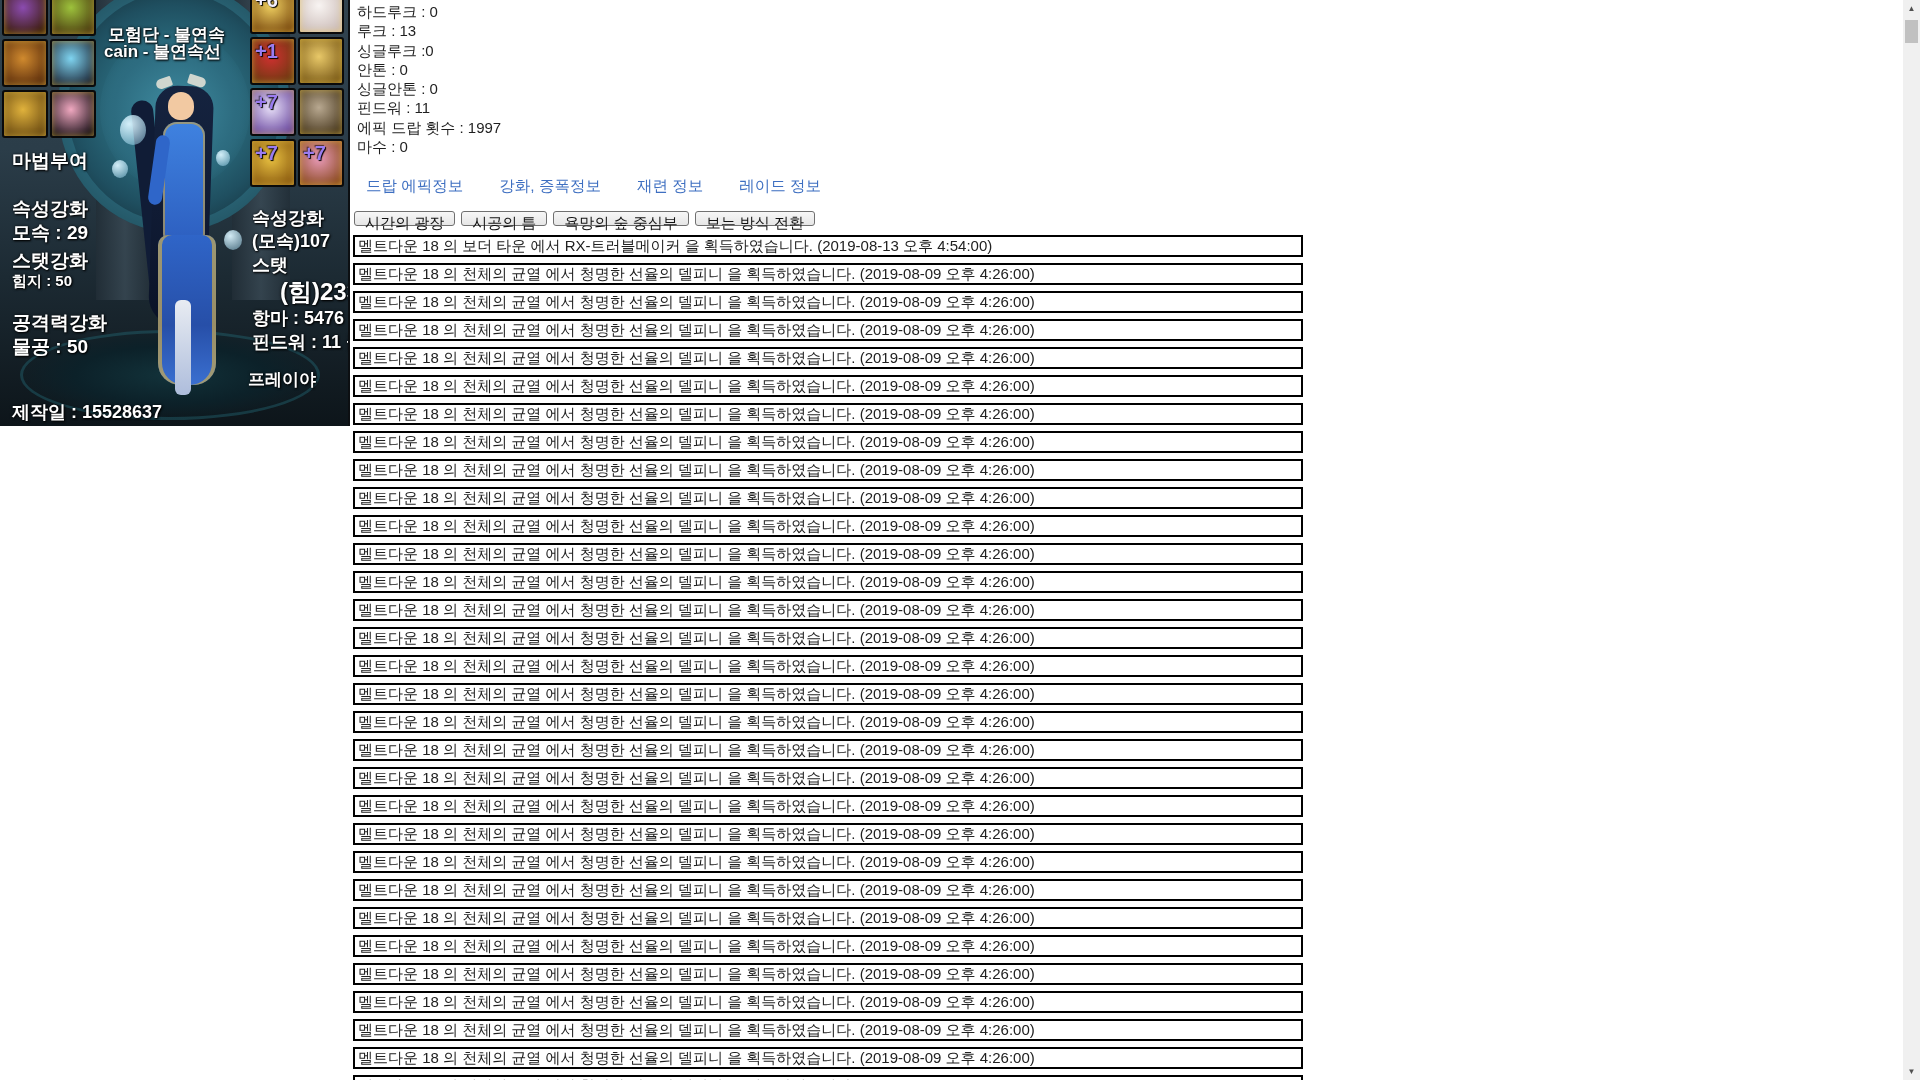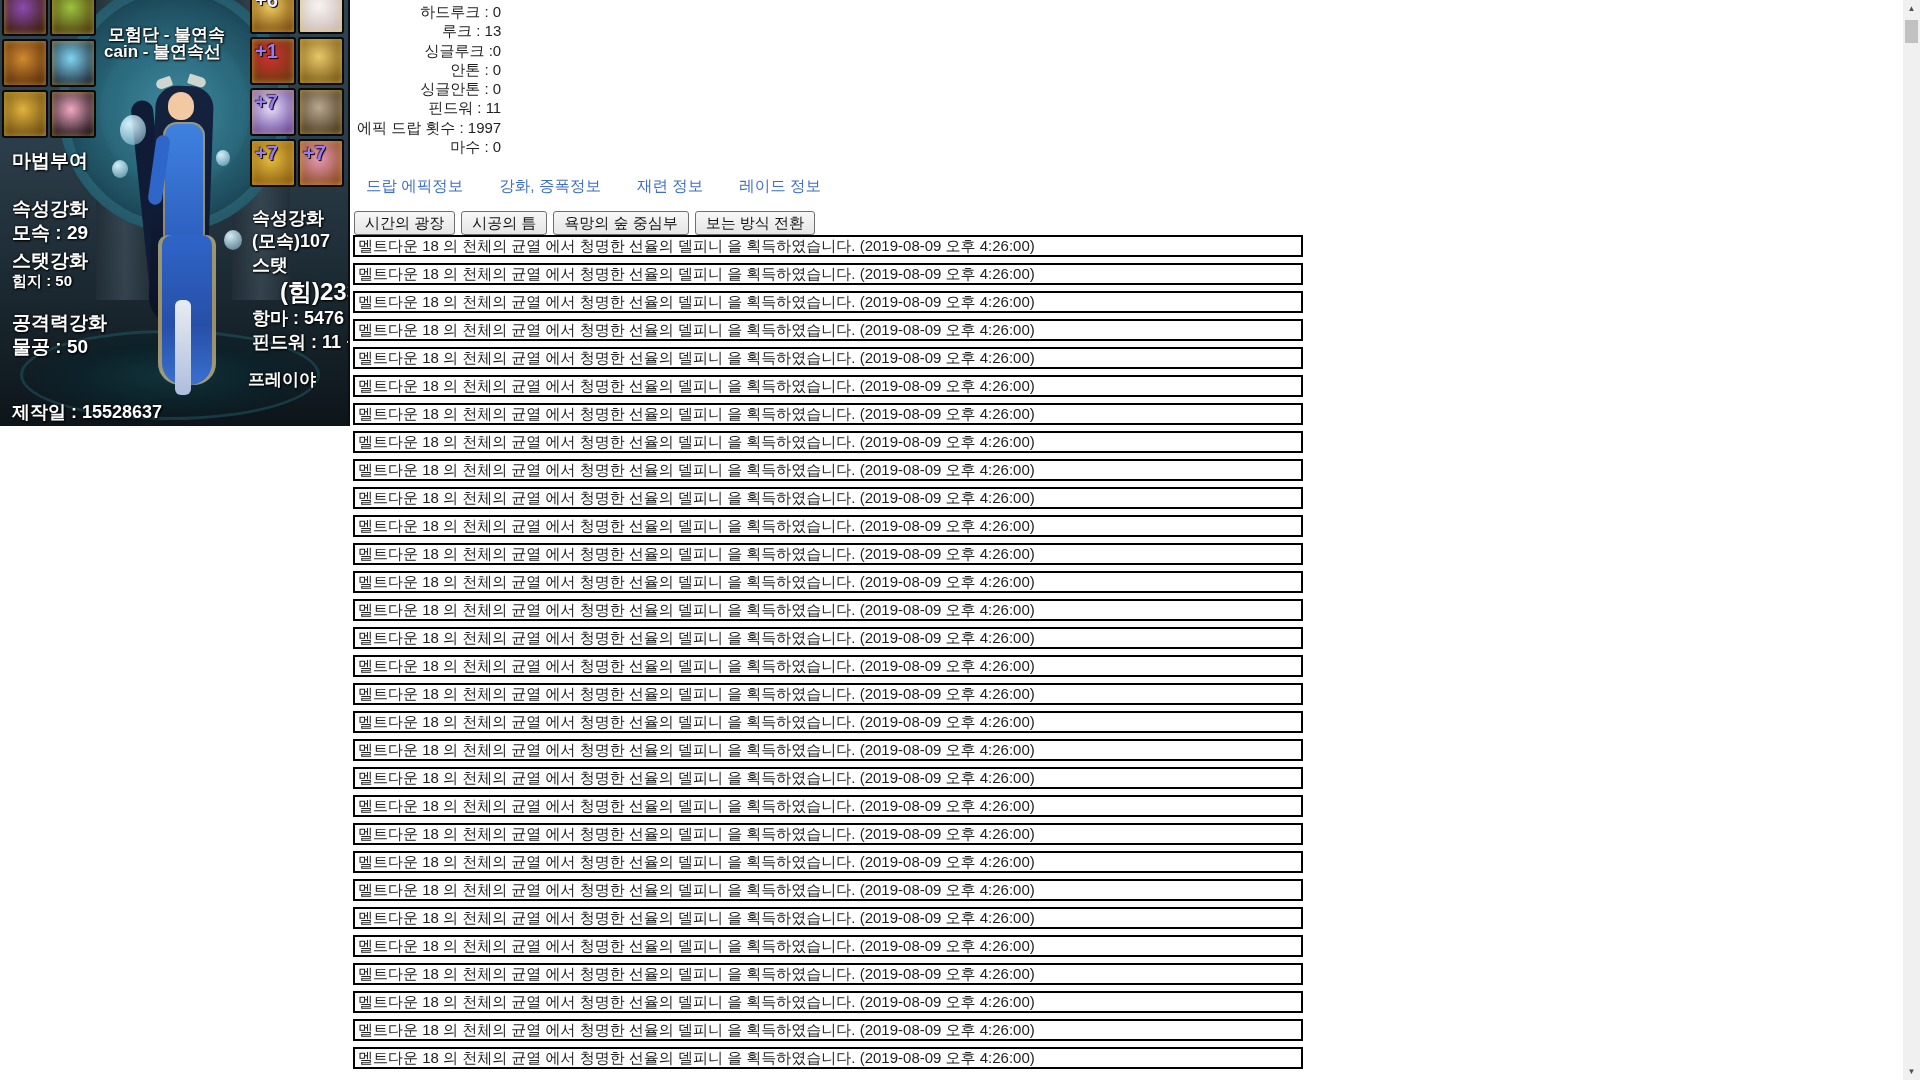--- a/index.html
+++ b/index.html
@@ -39,28 +39,28 @@
   .bubble   { position:absolute; border-radius:50%; background:radial-gradient(circle at 35% 30%, rgba(220,245,255,.95), rgba(130,200,230,.4)); }
 
   .icon-tile { position:absolute; width:46px; height:48px; border:2px solid #0a0a0a; border-radius:3px;
                display:flex; align-items:flex-start; }
   .icon-tile .plus { font-size:20px; font-weight:bold; line-height:20px; padding:2px 0 0 3px;
                text-shadow:1px 1px 1px #000, -1px -1px 1px rgba(0,0,0,.6); }
 
   .ptext { position:absolute; color:#ffffff; font-weight:bold; text-shadow:1px 1px 2px #000, 0 0 3px rgba(0,0,0,.8); white-space:nowrap; }
 
   
-  .counters { position:absolute; left:357px; top:2px; font-size:15px; color:#1f1f1f; line-height:19.3px; white-space:nowrap;text-align:right; }
+  .counters { position:absolute; left:357px; top:2px; font-size:15px; color:#1f1f1f; line-height:19.3px; white-space:nowrap; }
   .panel-edge { position:absolute; left:348px; top:0; width:2px; height:426px; background:#0c0f12; }
 
   .nav-links { position:absolute; left:366px; top:176px; font-size:15.5px; white-space:nowrap; }
   .nav-links a { color:#3e6fc1; text-decoration:none; margin-right:36px; cursor:pointer; }
 
   .filter-buttons { position:absolute; left:354px; top:211px; white-space:nowrap; }
-  .filter-buttons button { height:24px; padding:2px 10px 3px 10px; margin-right:6px; font-size:15px;
+  .filter-buttons button { height:15px; padding:2px 10px 3px 10px; margin-right:6px; font-size:15px;
       font-family:"Liberation Sans", sans-serif; color:#111;
       background:linear-gradient(180deg,#f7f7f7,#e6e6e6); border:1px solid #707070; border-radius:3px; cursor:pointer; }
 
   .log-list { position:absolute; left:353px; top:235px; }
   .log-row { width:950px; height:22px; border:2px solid #000; background:#fff; margin-bottom:6px;
              font-size:15px; line-height:18px; color:#212121; padding-left:3px;
              white-space:nowrap; overflow:hidden; }
 
   
   .scrollbar { position:absolute; right:0; top:0; width:17px; height:1080px; background:#f0f0f0; }
@@ -153,20 +153,21 @@
     <div>핀드워 : 11</div>
     <div>에픽 드랍 횟수 : 1997</div>
     <div>마수 : 0</div>
   </div>
 
 <div class="nav-links" id="nav-links"><a href="#">드랍 에픽정보</a><a href="#">강화, 증폭정보</a><a href="#">재련 정보</a><a href="#">레이드 정보</a></div>
 
 <div class="filter-buttons" id="filter-buttons"><button>시간의 광장</button><button>시공의 틈</button><button>욕망의 숲 중심부</button><button>보는 방식 전환</button></div>
 
 <div class="log-list" id="log-list">
+    <div class="log-row">멜트다운 18 의 보더 타운 에서 RX-트러블메이커 을 획득하였습니다. (2019-08-13 오후 4:54:00)</div>
     <div class="log-row">멜트다운 18 의 천체의 균열 에서 청명한 선율의 델피니 을 획득하였습니다. (2019-08-09 오후 4:26:00)</div>
     <div class="log-row">멜트다운 18 의 천체의 균열 에서 청명한 선율의 델피니 을 획득하였습니다. (2019-08-09 오후 4:26:00)</div>
     <div class="log-row">멜트다운 18 의 천체의 균열 에서 청명한 선율의 델피니 을 획득하였습니다. (2019-08-09 오후 4:26:00)</div>
     <div class="log-row">멜트다운 18 의 천체의 균열 에서 청명한 선율의 델피니 을 획득하였습니다. (2019-08-09 오후 4:26:00)</div>
     <div class="log-row">멜트다운 18 의 천체의 균열 에서 청명한 선율의 델피니 을 획득하였습니다. (2019-08-09 오후 4:26:00)</div>
     <div class="log-row">멜트다운 18 의 천체의 균열 에서 청명한 선율의 델피니 을 획득하였습니다. (2019-08-09 오후 4:26:00)</div>
     <div class="log-row">멜트다운 18 의 천체의 균열 에서 청명한 선율의 델피니 을 획득하였습니다. (2019-08-09 오후 4:26:00)</div>
     <div class="log-row">멜트다운 18 의 천체의 균열 에서 청명한 선율의 델피니 을 획득하였습니다. (2019-08-09 오후 4:26:00)</div>
     <div class="log-row">멜트다운 18 의 천체의 균열 에서 청명한 선율의 델피니 을 획득하였습니다. (2019-08-09 오후 4:26:00)</div>
     <div class="log-row">멜트다운 18 의 천체의 균열 에서 청명한 선율의 델피니 을 획득하였습니다. (2019-08-09 오후 4:26:00)</div>

